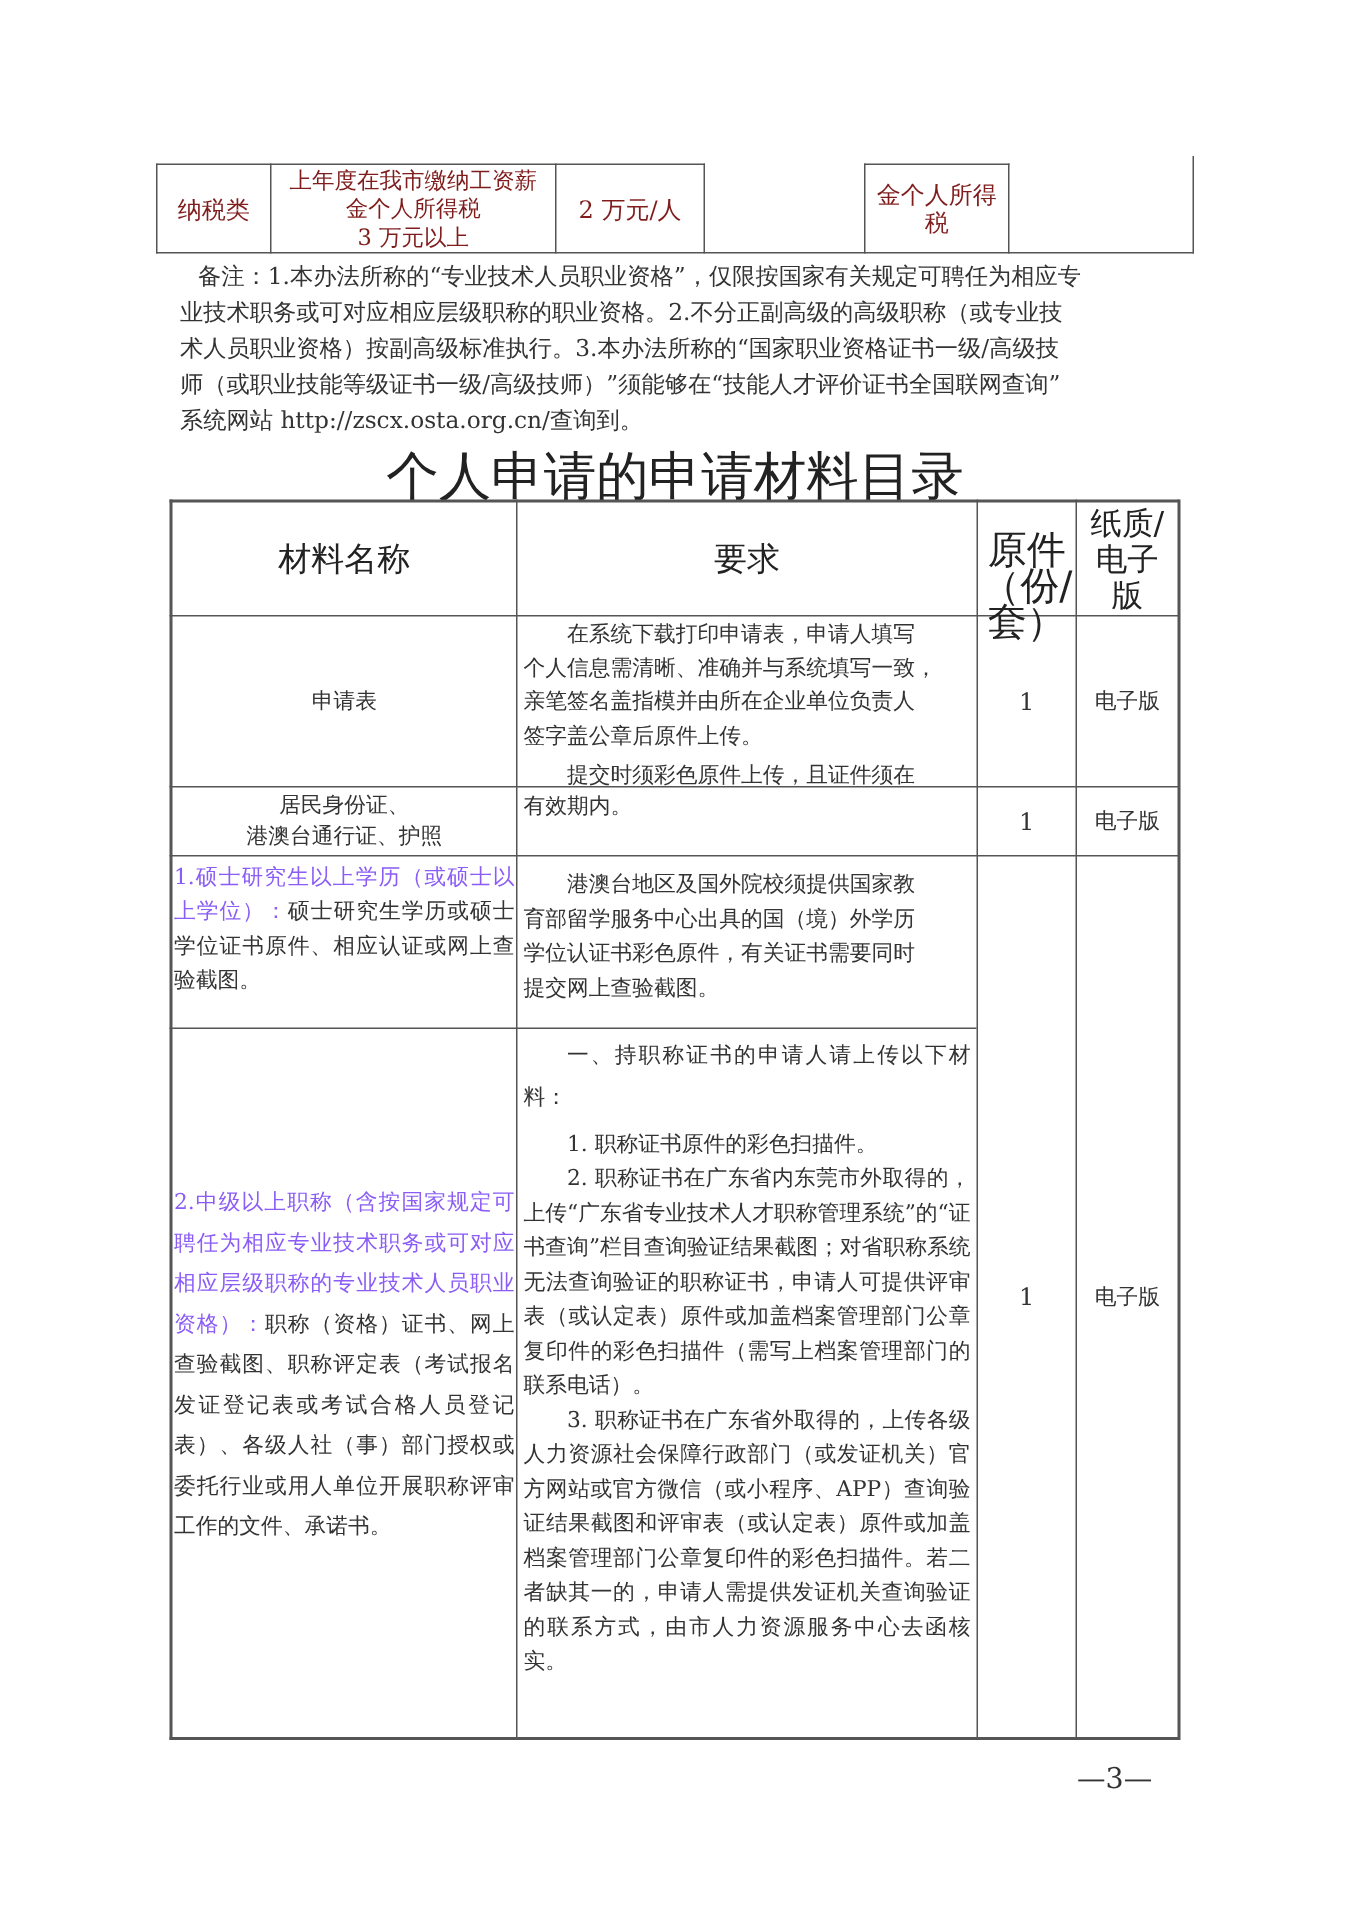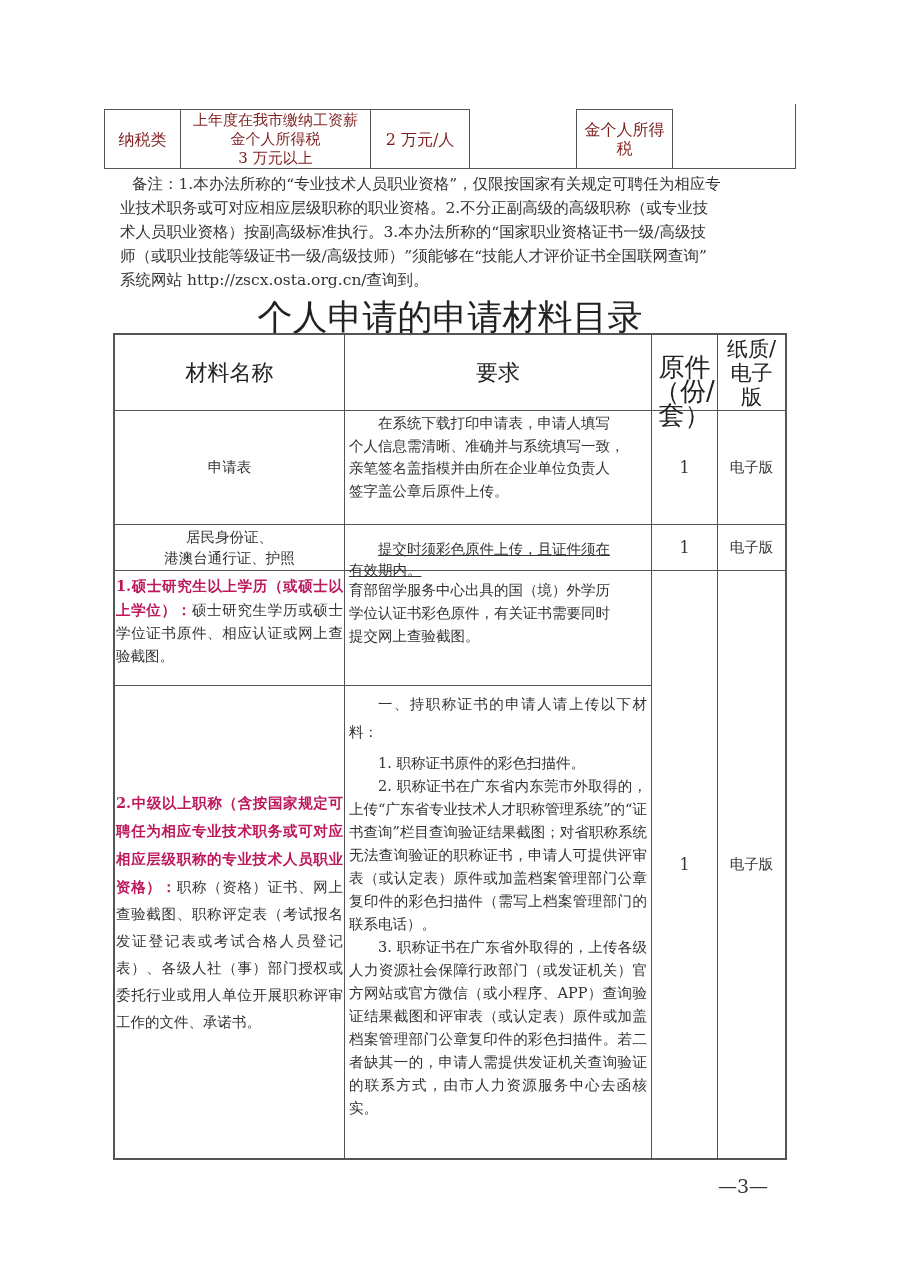--- a/index.html
+++ b/index.html
@@ -19,21 +19,21 @@
            font-family:"DejaVu Sans","Liberation Sans",sans-serif; font-size:35px; color:#222; }
 
   .hcell { position:absolute; display:flex; align-items:center; justify-content:center; text-align:center;
            font-family:"DejaVu Sans","Liberation Sans",sans-serif; color:#222; }
 
   .cell { position:absolute; box-sizing:border-box; font-size:14.5px; color:#333; }
   .center { display:flex; align-items:center; justify-content:center; text-align:center; }
   .req { padding:0 4px 0 4px; text-align:justify; }
   .req p { margin:0; text-indent:2em; }
   .noind { text-indent:0 !important; }
-  b { font-weight:bold; color:#be185d; }
+  b { font-weight:normal; color:#8b5cf6; }
 
   .pageno { position:absolute; left:718px; top:1175px; font-size:19px; color:#333; }
 </style>
 </head>
 <body>
 
 <div>
 
   <div class="line" style="left:104px;top:109px;width:366px;height:1px;"></div>
   <div class="line" style="left:576px;top:109px;width:97px;height:1px;"></div>
@@ -104,31 +104,32 @@
     <p class="noind">亲笔签名盖指模并由所在企业单位负责人</p>
     <p class="noind">签字盖公章后原件上传。</p>
   </div>
   <div class="cell center" style="left:652px;top:411px;width:65px;height:113px;font-size:16px;">1</div>
   <div class="cell center" style="left:718px;top:411px;width:67px;height:113px;">电子版</div>
 
   <div class="cell center" style="left:115px;top:525px;width:229px;height:45px;flex-direction:column;line-height:21px;">
     <div>居民身份证、</div>
     <div>港澳台通行证、护照</div>
   </div>
-  <div class="cell req" style="left:345px;top:538px;width:306px;height:45px;line-height:21px;padding-top:1px;text-decoration:underline;">
+  <div class="cell req" style="left:345px;top:506px;width:306px;height:45px;line-height:21px;padding-top:1px;">
     <p>提交时须彩色原件上传，且证件须在</p>
     <p class="noind">有效期内。</p>
   </div>
   <div class="cell center" style="left:652px;top:525px;width:65px;height:45px;font-size:16px;">1</div>
   <div class="cell center" style="left:718px;top:525px;width:67px;height:45px;">电子版</div>
 
   <div class="cell" style="left:116px;top:574px;width:227px;height:110px;line-height:23px;font-size:14.5px;text-align:justify;">
     <b>1.硕士研究生以上学历（或硕士以上学位）：</b><span>硕士研究生学历或硕士学位证书原件、相应认证或网上查验截图。</span>
   </div>
   <div class="cell req" style="left:345px;top:579px;width:306px;height:105px;line-height:23px;">
+    <p>港澳台地区及国外院校须提供国家教</p>
     <p class="noind">育部留学服务中心出具的国（境）外学历</p>
     <p class="noind">学位认证书彩色原件，有关证书需要同时</p>
     <p class="noind">提交网上查验截图。</p>
   </div>
 
   <div class="cell" style="left:116px;top:789px;width:227px;height:280px;line-height:27px;font-size:14.5px;text-align:justify;">
     <b>2.中级以上职称（含按国家规定可聘任为相应专业技术职务或可对应相应层级职称的专业技术人员职业资格）：</b><span>职称（资格）证书、网上查验截图、职称评定表（考试报名发证登记表或考试合格人员登记表）、各级人社（事）部门授权或委托行业或用人单位开展职称评审工作的文件、承诺书。</span>
   </div>
   <div class="cell req" style="left:345px;top:690px;width:306px;height:466px;line-height:23px;">
     <p style="line-height:28px;">一、持职称证书的申请人请上传以下材料：</p>

